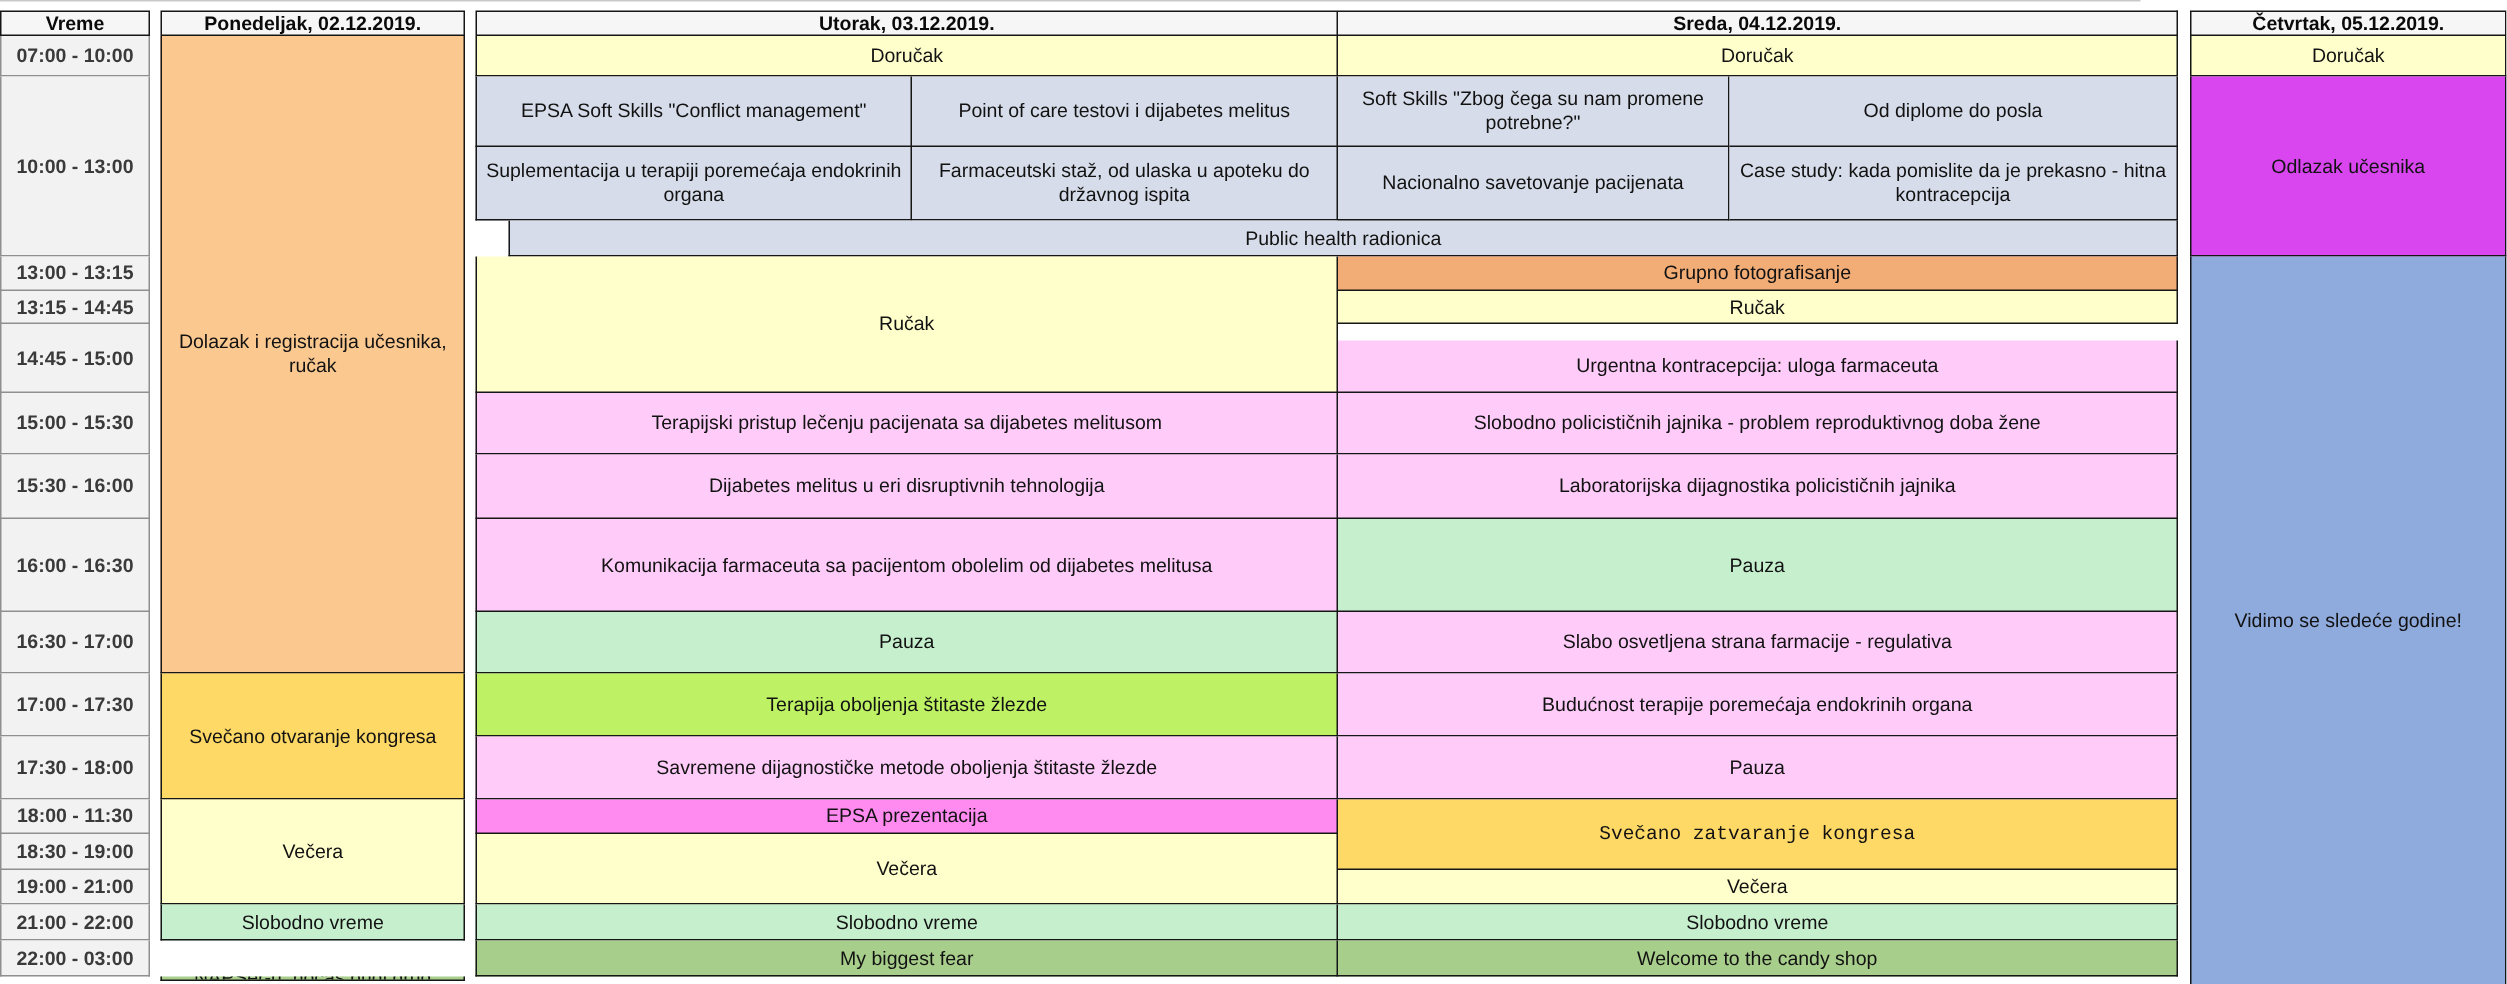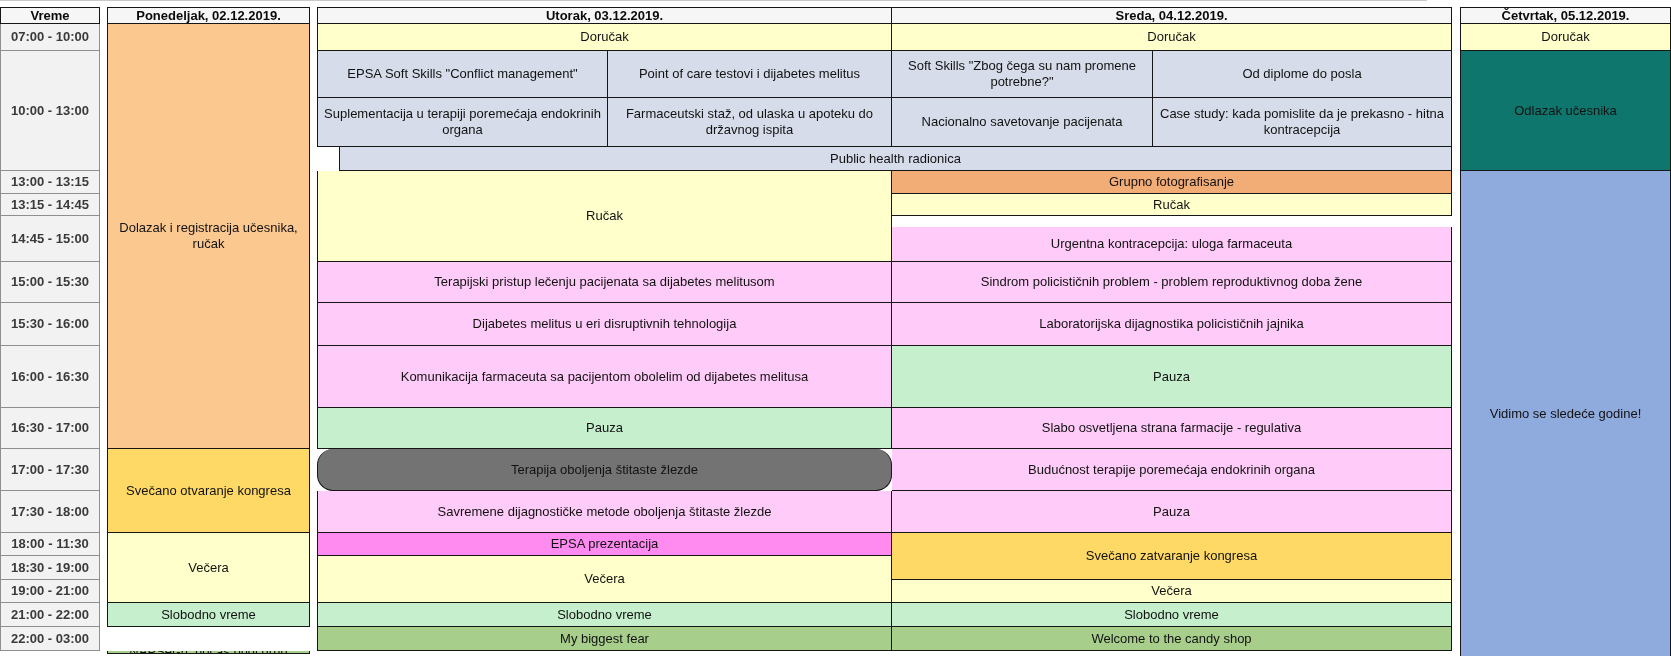--- a/index.html
+++ b/index.html
@@ -70,43 +70,43 @@
   <div class="cell bl" style="grid-area: 4 / 5 / 5 / 6; background: rgb(214, 220, 233);">EPSA Soft Skills "Conflict management"</div>
   <div class="cell" style="grid-area: 4 / 6 / 5 / 7; background: rgb(214, 220, 233);">Point of care testovi i dijabetes melitus</div>
   <div class="cell bl" style="grid-area: 5 / 5 / 6 / 6; background: rgb(214, 220, 233);">Suplementacija u terapiji poremećaja endokrinih organa</div>
   <div class="cell" style="grid-area: 5 / 6 / 6 / 7; background: rgb(214, 220, 233);">Farmaceutski staž, od ulaska u apoteku do državnog ispita</div>
   <div class="cell bl" style="grid-area: 6 / 5 / 7 / 9; background: rgb(214, 220, 233); margin-left: 22px;">Public health radionica</div>
   <div class="cell bl" style="grid-area: 7 / 5 / 10 / 7; background: rgb(255, 255, 204);">Ručak</div>
   <div class="cell bl" style="grid-area: 10 / 5 / 11 / 7; background: rgb(255, 204, 250);">Terapijski pristup lečenju pacijenata sa dijabetes melitusom</div>
   <div class="cell bl" style="grid-area: 11 / 5 / 12 / 7; background: rgb(255, 204, 250);">Dijabetes melitus u eri disruptivnih tehnologija</div>
   <div class="cell bl" style="grid-area: 12 / 5 / 13 / 7; background: rgb(255, 204, 250);">Komunikacija farmaceuta sa pacijentom obolelim od dijabetes melitusa</div>
   <div class="cell bl" style="grid-area: 13 / 5 / 14 / 7; background: rgb(198, 239, 206);">Pauza</div>
-  <div class="cell bl" style="grid-area: 14 / 5 / 15 / 7; background: #737373; border-radius: 16px;">Terapija oboljenja štitaste žlezde</div>
+  <div class="cell bl" style="grid-area: 14 / 5 / 15 / 7; background: #bef264;">Terapija oboljenja štitaste žlezde</div>
   <div class="cell bl" style="grid-area: 15 / 5 / 16 / 7; background: rgb(255, 204, 250);">Savremene dijagnostičke metode oboljenja štitaste žlezde</div>
   <div class="cell bl" style="grid-area: 16 / 5 / 17 / 7; background: rgb(255, 138, 240);">EPSA prezentacija</div>
   <div class="cell bl" style="grid-area: 17 / 5 / 19 / 7; background: rgb(255, 255, 204);">Večera</div>
   <div class="cell bl" style="grid-area: 19 / 5 / 20 / 7; background: rgb(198, 239, 206);">Slobodno vreme</div>
   <div class="cell bl" style="grid-area: 20 / 5 / 21 / 7; background: rgb(168, 206, 140);">My biggest fear</div>
 
   <div class="cell" style="grid-area: 3 / 7 / 4 / 9; background: rgb(255, 255, 204);">Doručak</div>
   <div class="cell" style="grid-area: 4 / 7 / 5 / 8; background: rgb(214, 220, 233);">Soft Skills "Zbog čega su nam promene potrebne?"</div>
   <div class="cell" style="grid-area: 4 / 8 / 5 / 9; background: rgb(214, 220, 233);">Od diplome do posla</div>
   <div class="cell" style="grid-area: 5 / 7 / 6 / 8; background: rgb(214, 220, 233);">Nacionalno savetovanje pacijenata</div>
   <div class="cell" style="grid-area: 5 / 8 / 6 / 9; background: rgb(214, 220, 233);">Case study: kada pomislite da je prekasno - hitna kontracepcija</div>
   <div class="cell" style="grid-area: 7 / 7 / 8 / 9; background: rgb(242, 172, 118);">Grupno fotografisanje</div>
   <div class="cell" style="grid-area: 8 / 7 / 9 / 9; background: rgb(255, 255, 204);">Ručak</div>
   <div class="cell" style="grid-area: 9 / 7 / 10 / 9; background: rgb(255, 204, 250); margin-top: 11px;">Urgentna kontracepcija: uloga farmaceuta</div>
-  <div class="cell" style="grid-area: 10 / 7 / 11 / 9; background: rgb(255, 204, 250);">Sindrom policističnih problem - problem reproduktivnog doba žene</div>
+  <div class="cell" style="grid-area: 10 / 7 / 11 / 9; background: rgb(255, 204, 250);">Slobodno policističnih jajnika - problem reproduktivnog doba žene</div>
   <div class="cell" style="grid-area: 11 / 7 / 12 / 9; background: rgb(255, 204, 250);">Laboratorijska dijagnostika policističnih jajnika</div>
   <div class="cell" style="grid-area: 12 / 7 / 13 / 9; background: rgb(198, 239, 206);">Pauza</div>
   <div class="cell" style="grid-area: 13 / 7 / 14 / 9; background: rgb(255, 204, 250);">Slabo osvetljena strana farmacije - regulativa</div>
   <div class="cell" style="grid-area: 14 / 7 / 15 / 9; background: rgb(255, 204, 250);">Budućnost terapije poremećaja endokrinih organa</div>
   <div class="cell" style="grid-area: 15 / 7 / 16 / 9; background: rgb(255, 204, 250);">Pauza</div>
-  <div class="cell" style="grid-area: 16 / 7 / 18 / 9; background: rgb(255, 217, 102);">Svečano zatvaranje kongresa</div>
+  <div class="cell" style="grid-area: 16 / 7 / 18 / 9; background: rgb(255, 217, 102); font-family: Liberation Mono, monospace;">Svečano zatvaranje kongresa</div>
   <div class="cell" style="grid-area: 18 / 7 / 19 / 9; background: rgb(255, 255, 204);">Večera</div>
   <div class="cell" style="grid-area: 19 / 7 / 20 / 9; background: rgb(198, 239, 206);">Slobodno vreme</div>
   <div class="cell" style="grid-area: 20 / 7 / 21 / 9; background: rgb(168, 206, 140);">Welcome to the candy shop</div>
 
   <div class="cell bl" style="grid-area: 3 / 10 / 4 / 11; background: rgb(255, 255, 204);">Doručak</div>
-  <div class="cell bl" style="grid-area: 4 / 10 / 7 / 11; background: #0f766e;">Odlazak učesnika</div>
+  <div class="cell bl" style="grid-area: 4 / 10 / 7 / 11; background: #d946ef;">Odlazak učesnika</div>
   <div class="cell bl" style="grid-area: 7 / 10 / 22 / 11; background: rgb(143, 170, 220);">Vidimo se sledeće godine!</div>
 
 </div>
 
 </body></html>

